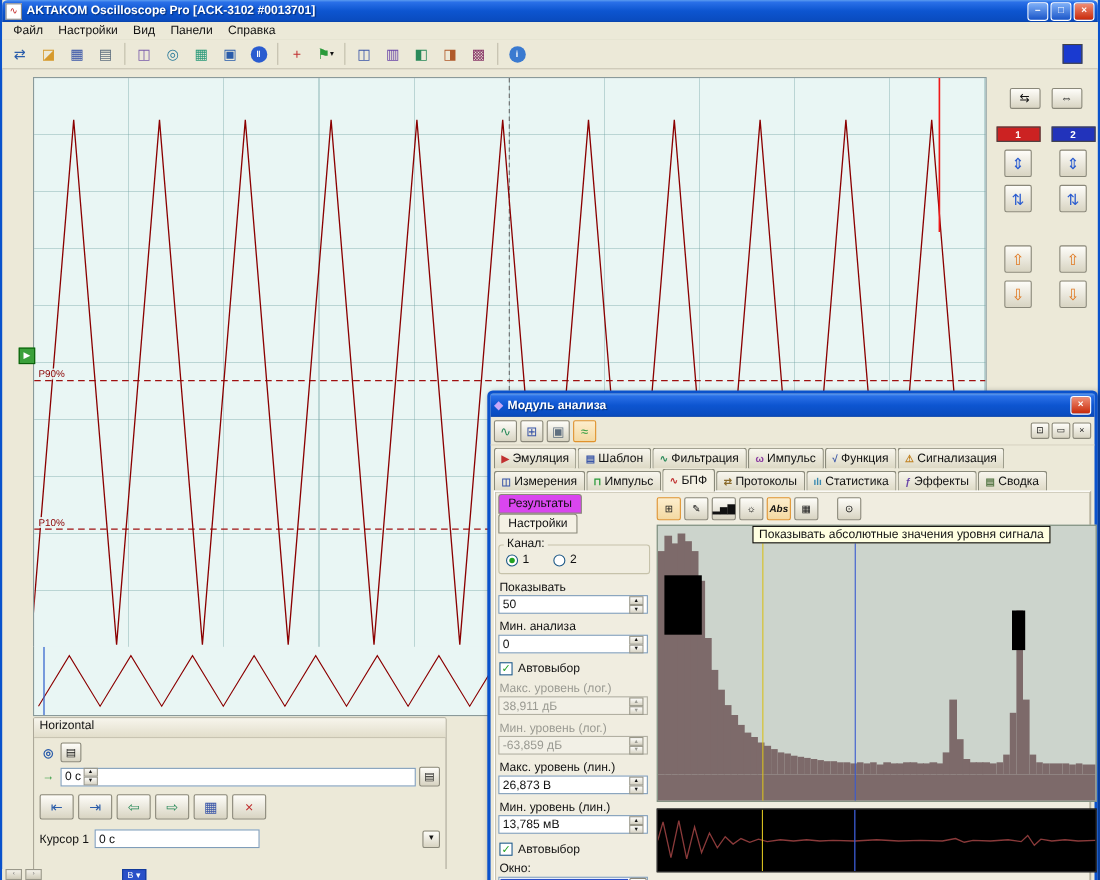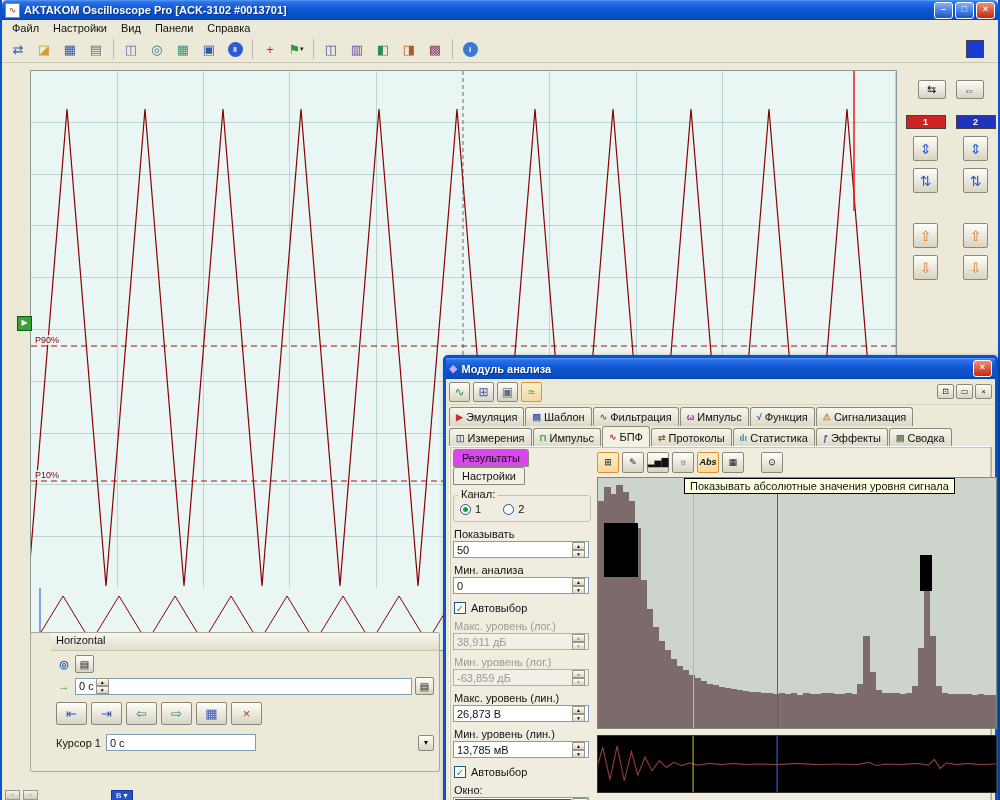--- a/index.html
+++ b/index.html
@@ -46,21 +46,21 @@
   .xpbtn{background:linear-gradient(#fefdf9,#d8d4c2);border:1px solid #8a887a;border-radius:2px;
     display:flex;align-items:center;justify-content:center;box-sizing:border-box;}
   .sb-top .xpbtn{width:28px;height:19px;font-size:11px;}
   .sb-ch{display:flex;gap:10px;justify-content:center;margin-top:16px;}
   .sbcol{display:flex;flex-direction:column;gap:7px;align-items:center;}
   .chhdr{width:38px;height:12px;color:#fff;font-size:9px;font-weight:bold;text-align:center;line-height:12px;border:1px solid #444;}
   .chbtn{width:25px;height:25px;font-size:14px;}
   .chspacer{height:16px;}
   
   .panel{position:absolute;background:#ece9d8;border:1px solid #aca899;border-radius:2px;box-sizing:border-box;}
-  .hpanel{left:28px;top:632px;width:410px;height:140px;padding-left:20px;}
+  .hpanel{left:28px;top:652px;width:376px;height:140px;}
   .vpanel{left:443px;top:652px;width:410px;height:140px;z-index:1;}
   .phead{height:15px;border-bottom:1px solid #c8c4b2;padding:1px 5px;background:linear-gradient(#f7f5ec,#e2decb);}
   .prow{display:flex;align-items:center;gap:3px;padding:4px 5px 0;}
   .ricon{width:16px;text-align:center;font-weight:bold;}
   .xp-field{height:17px;border:1px solid #7f9db9;background:#fff;display:flex;align-items:center;padding:0 3px;box-sizing:border-box;}
   .prow .xp-field{flex:1;}
   .spinner{display:flex;flex-direction:column;margin-left:2px;}
   .spinbtn{width:13px;height:8px;font-size:5px;line-height:7px;text-align:center;background:linear-gradient(#fdfdfb,#d8d4c4);
     border:1px solid #9a988a;box-sizing:border-box;}
   .sqbtn{width:19px;height:18px;font-size:10px;}

